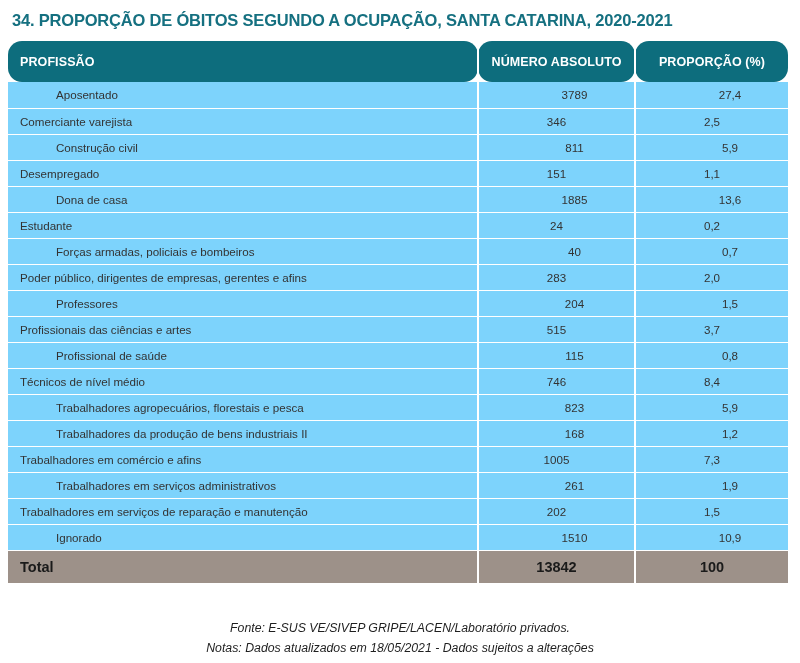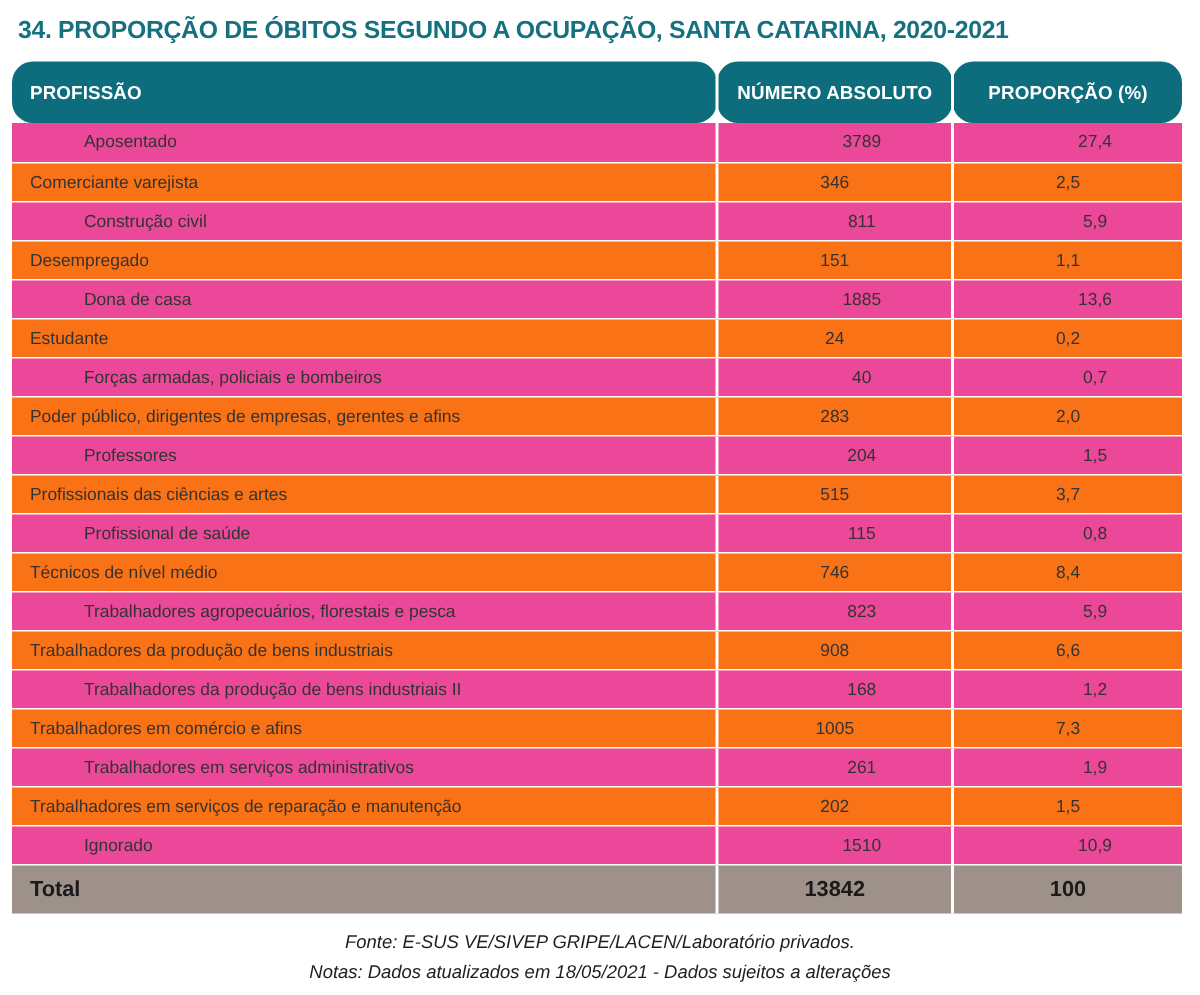--- a/index.html
+++ b/index.html
@@ -72,22 +72,22 @@
     box-sizing: border-box;
     vertical-align: middle;
     color: #333333;
     border-right: 2px solid #ffffff;
     border-bottom: 1px solid #ffffff;
   }
   tbody td:last-child { border-right: none; }
   tbody td.cell-prof { text-align: left; }
   tbody td.cell-num  { text-align: center; }
 
-  tbody tr.odd  td { background: #ec4899; padding-left: 48px; }
-  tbody tr.even td { background: #f97316; }
+  tbody tr.odd  td { background: #7dd3fc; padding-left: 48px; }
+  tbody tr.even td { background: #7dd3fc; }
 
   tfoot td {
     background: #9d9189;
     color: #1a1a1a;
     font-weight: bold;
     font-size: 14.5px;
     height: 33px;
     padding: 0 12px;
     box-sizing: border-box;
     vertical-align: middle;
@@ -190,25 +190,20 @@
         <tr class="even">
           <td class="cell-prof">Técnicos de nível médio</td>
           <td class="cell-num">746</td>
           <td class="cell-num">8,4</td>
         </tr>
         <tr class="odd">
           <td class="cell-prof">Trabalhadores agropecuários, florestais e pesca</td>
           <td class="cell-num">823</td>
           <td class="cell-num">5,9</td>
         </tr>
-        <tr class="even">
-          <td class="cell-prof">Trabalhadores da produção de bens industriais</td>
-          <td class="cell-num">908</td>
-          <td class="cell-num">6,6</td>
-        </tr>
         <tr class="odd">
           <td class="cell-prof">Trabalhadores da produção de bens industriais II</td>
           <td class="cell-num">168</td>
           <td class="cell-num">1,2</td>
         </tr>
         <tr class="even">
           <td class="cell-prof">Trabalhadores em comércio e afins</td>
           <td class="cell-num">1005</td>
           <td class="cell-num">7,3</td>
         </tr>

